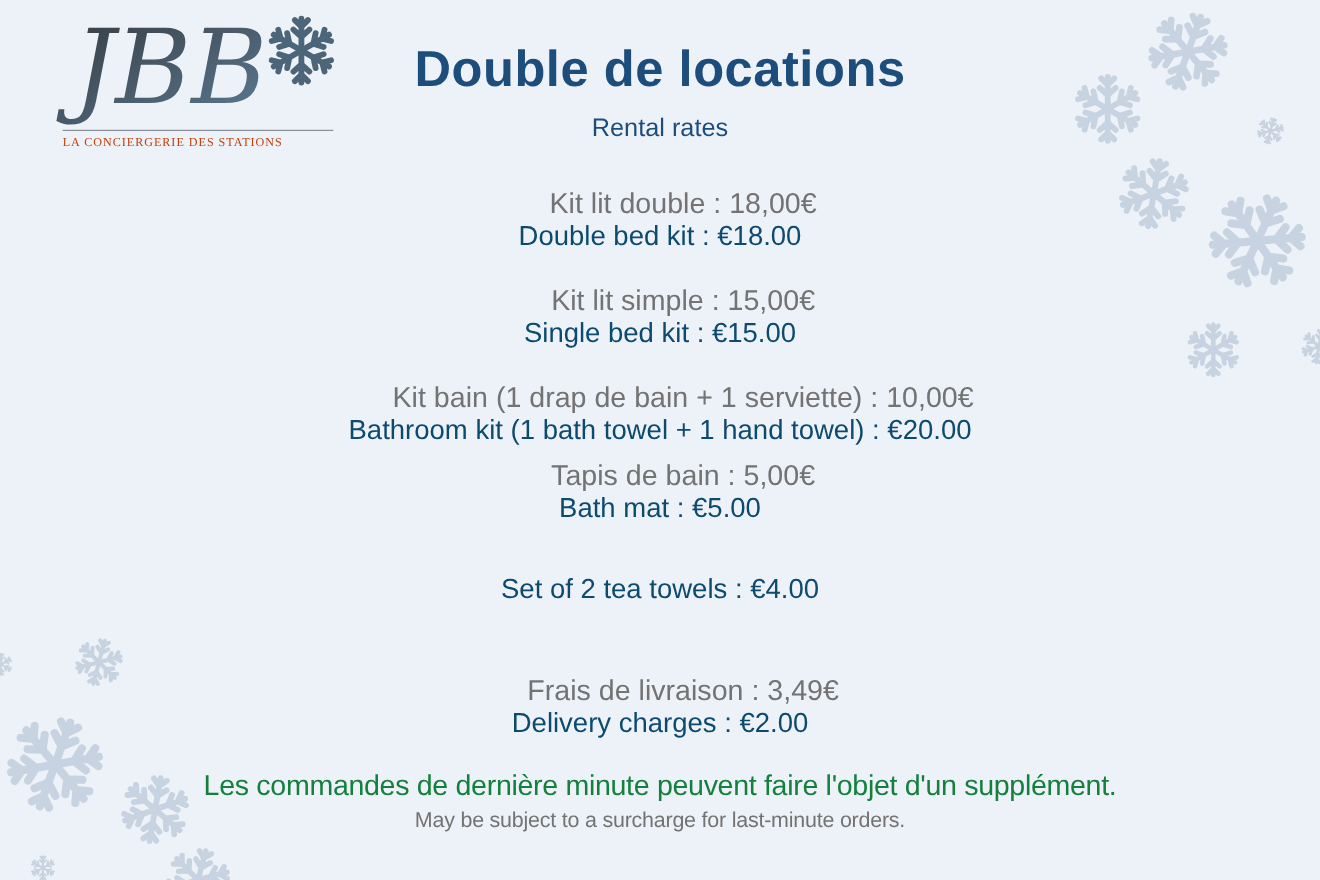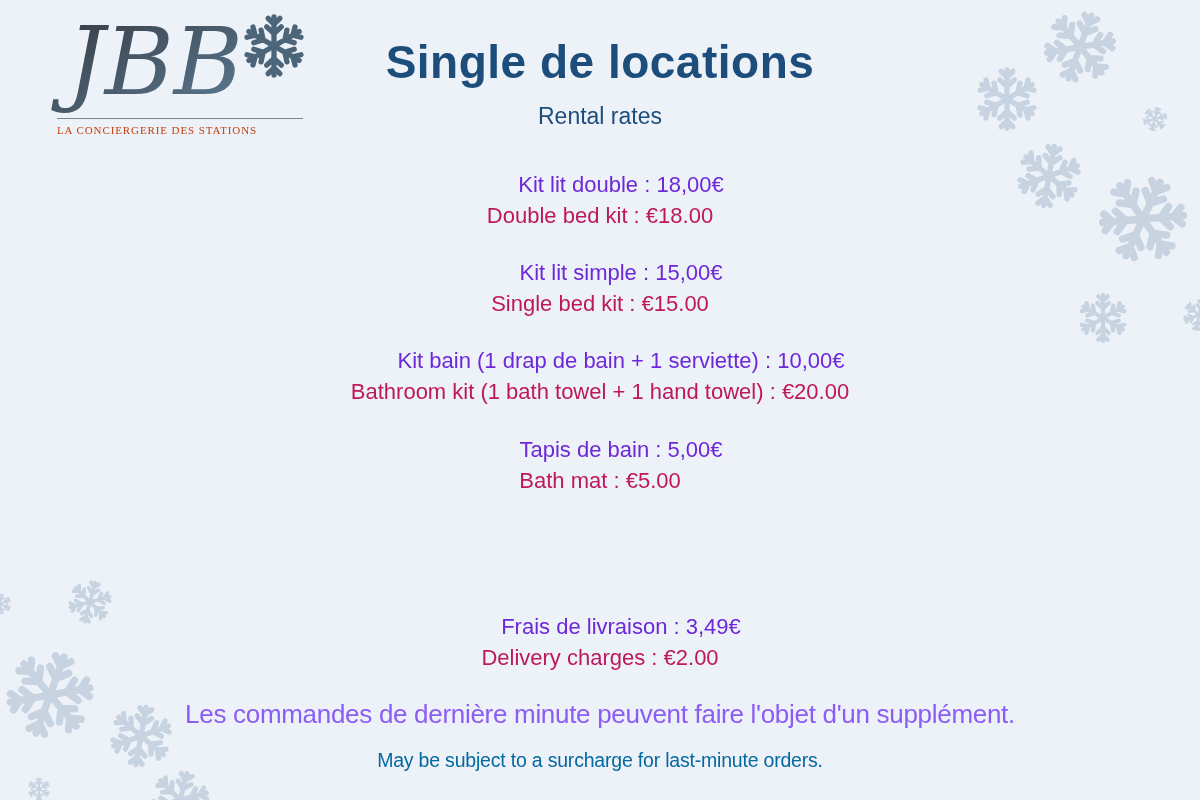--- a/index.html
+++ b/index.html
@@ -30,37 +30,37 @@
     color: #1c4d7b; line-height: 56px;
   }
   .subtitle {
     position: absolute; left: 0; right: 0; top: 102px;
     font-size: 23px; font-weight: 400;
     color: #1c4d7b; line-height: 28px;
   }
   
   .item { position: absolute; left: 0; right: 0; text-align: center; }
   .item-fr {
-    font-size: 22px; color: #6d28d9; line-height: 32px;
+    font-size: 26px; color: #737373; line-height: 32px;
     white-space: nowrap; font-weight: 400; margin-left: 42px;
   }
   .item-en {
-    font-size: 22px; color: #be185d; line-height: 29px;
+    font-size: 25px; color: #0c4a6e; line-height: 29px;
     white-space: nowrap; font-weight: 400;
   }
   
   .footer { position: absolute; left: 0; right: 0; top: 699px; text-align: center; }
   .footer-fr {
     max-width: 840px; margin: 0 auto;
-    font-size: 26px; color: #8b5cf6; line-height: 31px;
+    font-size: 26px; color: #15803d; line-height: 31px;
     letter-spacing: -0.3px; font-weight: 400;
   }
   .footer-en {
-    margin-top: 17px;
-    font-size: 19.5px; color: #0369a1; line-height: 26px;
+    margin-top: 3px;
+    font-size: 19.5px; color: #737373; line-height: 26px;
     letter-spacing: -0.2px;
   }
 </style>
 </head>
 <body>
 
 <svg width="0" height="0" style="position:absolute" aria-hidden="true">
   <defs>
     <g id="flake" fill="none" stroke="currentColor" stroke-width="8" stroke-linecap="round">
       <path d="M0 0 V-44 M0 -19 L-11 -29 M0 -19 L11 -29 M0 -33 L-9 -42 M0 -33 L9 -42"></path>
@@ -125,44 +125,45 @@
     <text x="105" y="90" text-anchor="middle" font-family="DejaVu Serif, serif" font-style="italic" font-size="94" fill="url(#logoGrad)">JBB</text>
     <g style="color:#4d6579">
       <use href="#flake" transform="translate(224 42) scale(0.66)"></use>
     </g>
   </svg>
   <div class="logo-rule"></div>
   <div class="logo-tagline">LA CONCIERGERIE DES STATIONS</div>
 </div>
 
 <div class="content">
-  <div class="title">Single de locations</div>
+  <div class="title">Double de locations</div>
   <div class="subtitle">Rental rates</div>
 
   <div class="item" style="top:169px">
     <div class="item-fr">Kit lit double : 18,00€</div>
     <div class="item-en">Double bed kit : €18.00</div>
   </div>
 
   <div class="item" style="top:257px">
     <div class="item-fr">Kit lit simple : 15,00€</div>
     <div class="item-en">Single bed kit : €15.00</div>
   </div>
 
   <div class="item" style="top:345px">
     <div class="item-fr">Kit bain (1 drap de bain + 1 serviette) : 10,00€</div>
     <div class="item-en">Bathroom kit (1 bath towel + 1 hand towel) : €20.00</div>
   </div>
 
-  <div class="item" style="top:434px">
+  <div class="item" style="top:416px">
     <div class="item-fr">Tapis de bain : 5,00€</div>
     <div class="item-en">Bath mat : €5.00</div>
   </div>
 
   <div class="item" style="top:522px">
+    <div class="item-en">Set of 2 tea towels : €4.00</div>
   </div>
 
   <div class="item" style="top:611px">
     <div class="item-fr">Frais de livraison : 3,49€</div>
     <div class="item-en">Delivery charges : €2.00</div>
   </div>
 
   <div class="footer">
     <div class="footer-fr">Les commandes de dernière minute peuvent faire l'objet d'un supplément.</div>
     <div class="footer-en">May be subject to a surcharge for last-minute orders.</div>

